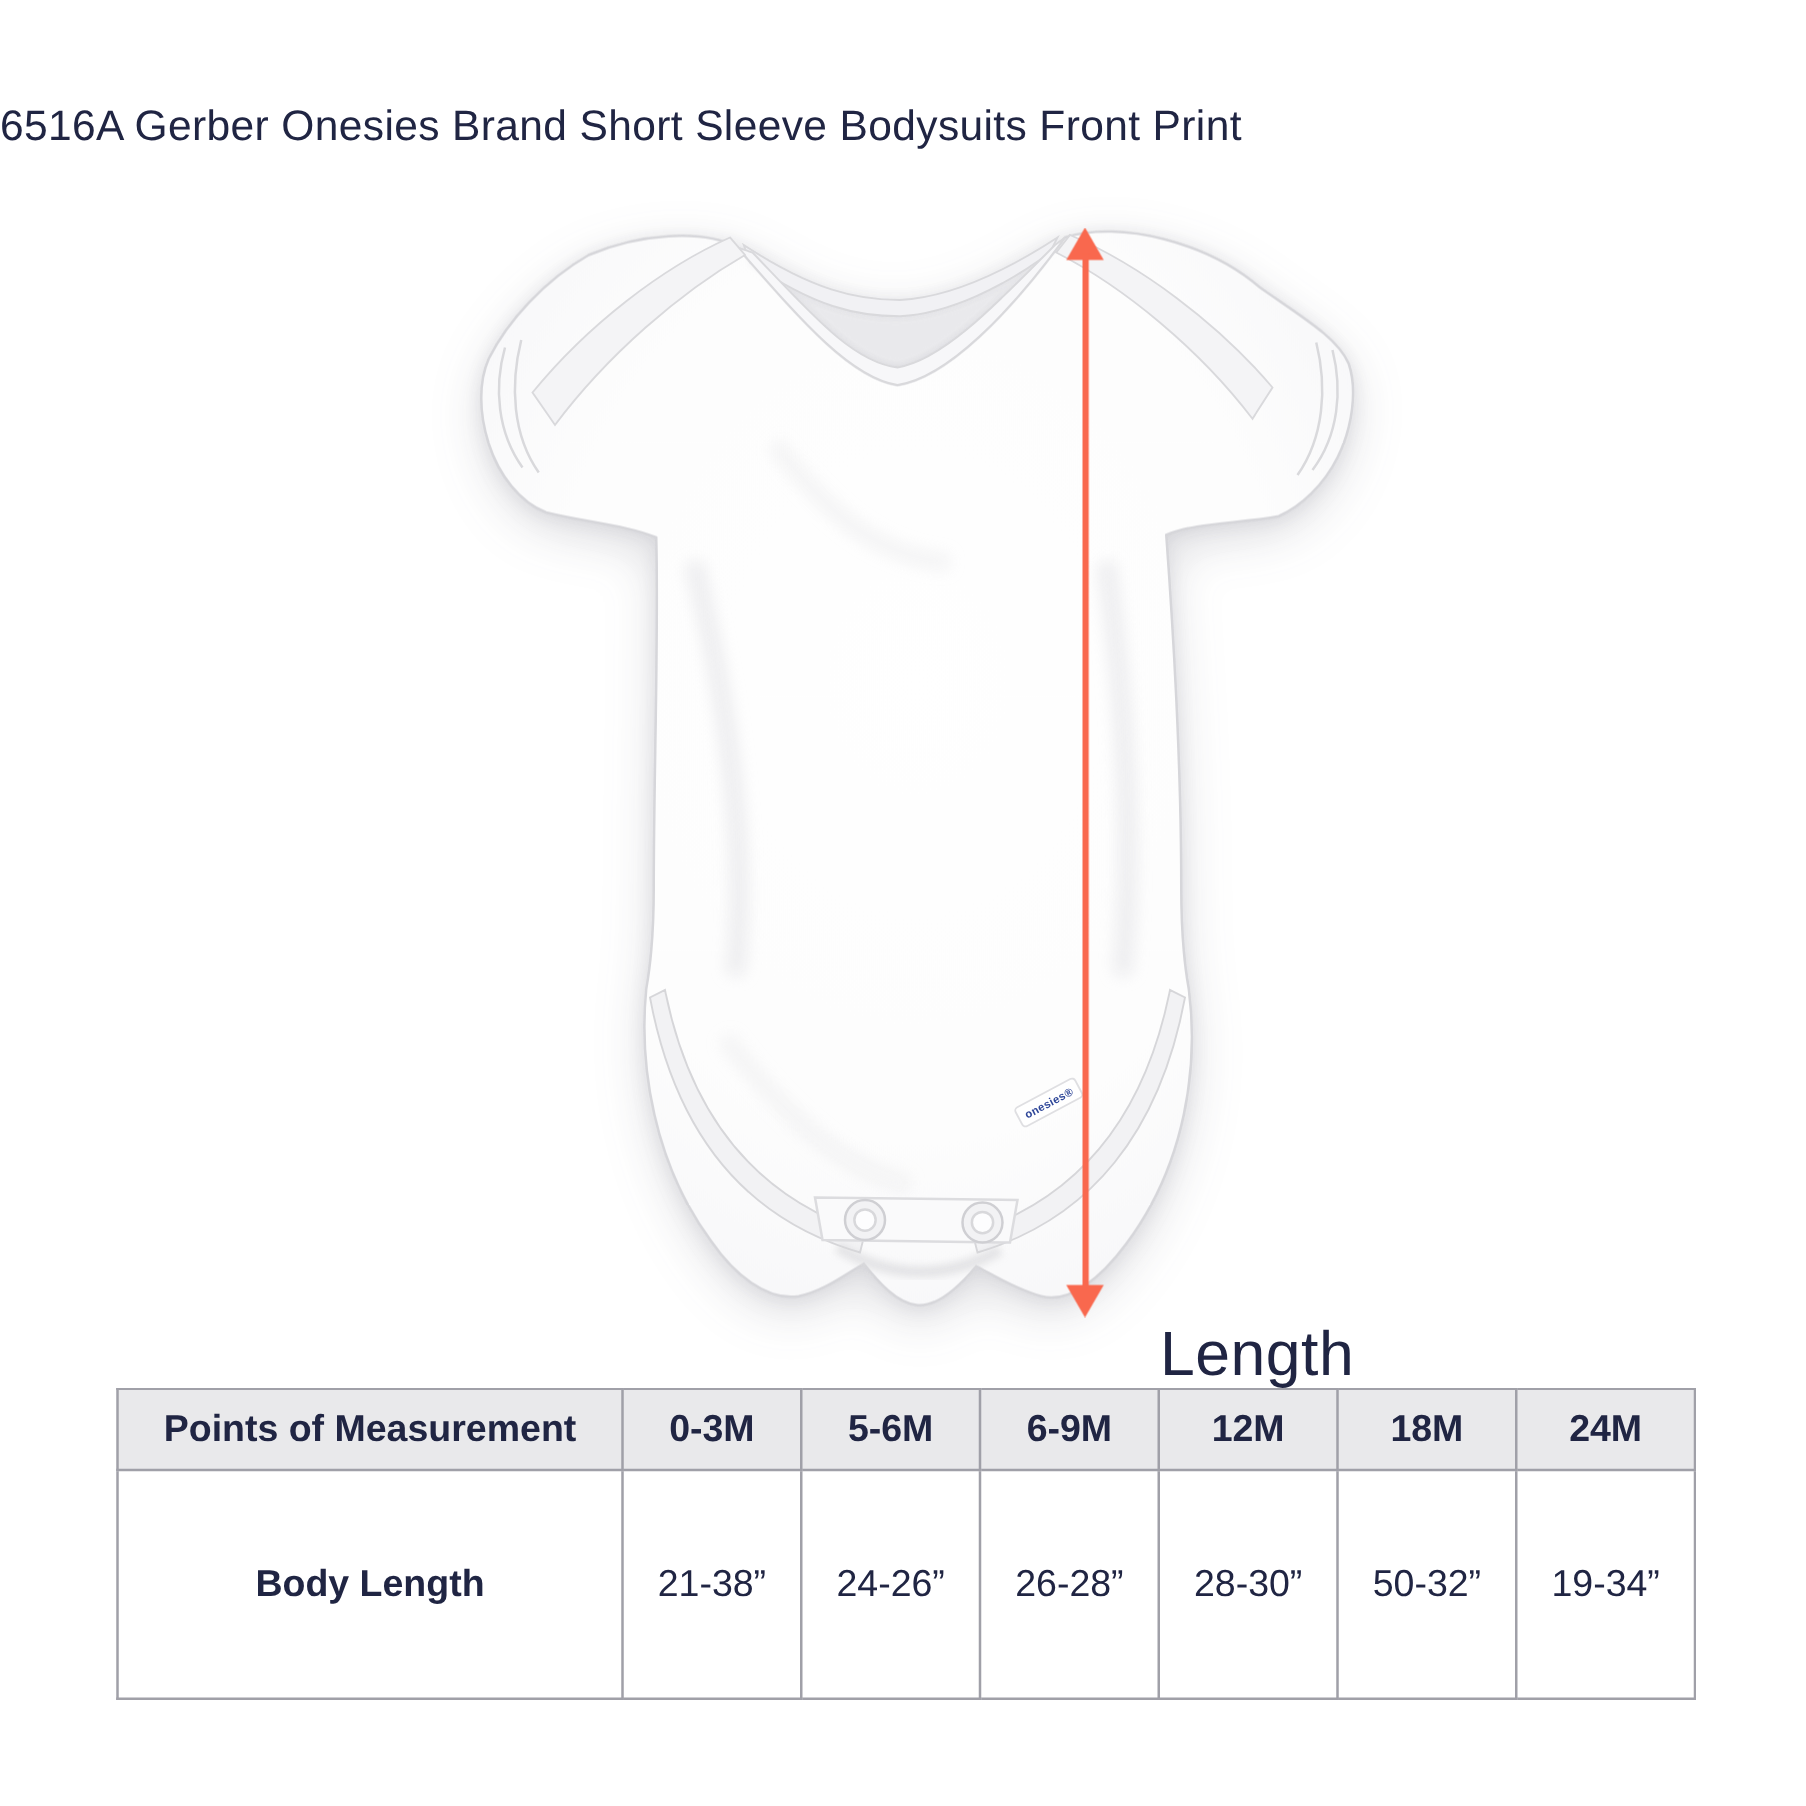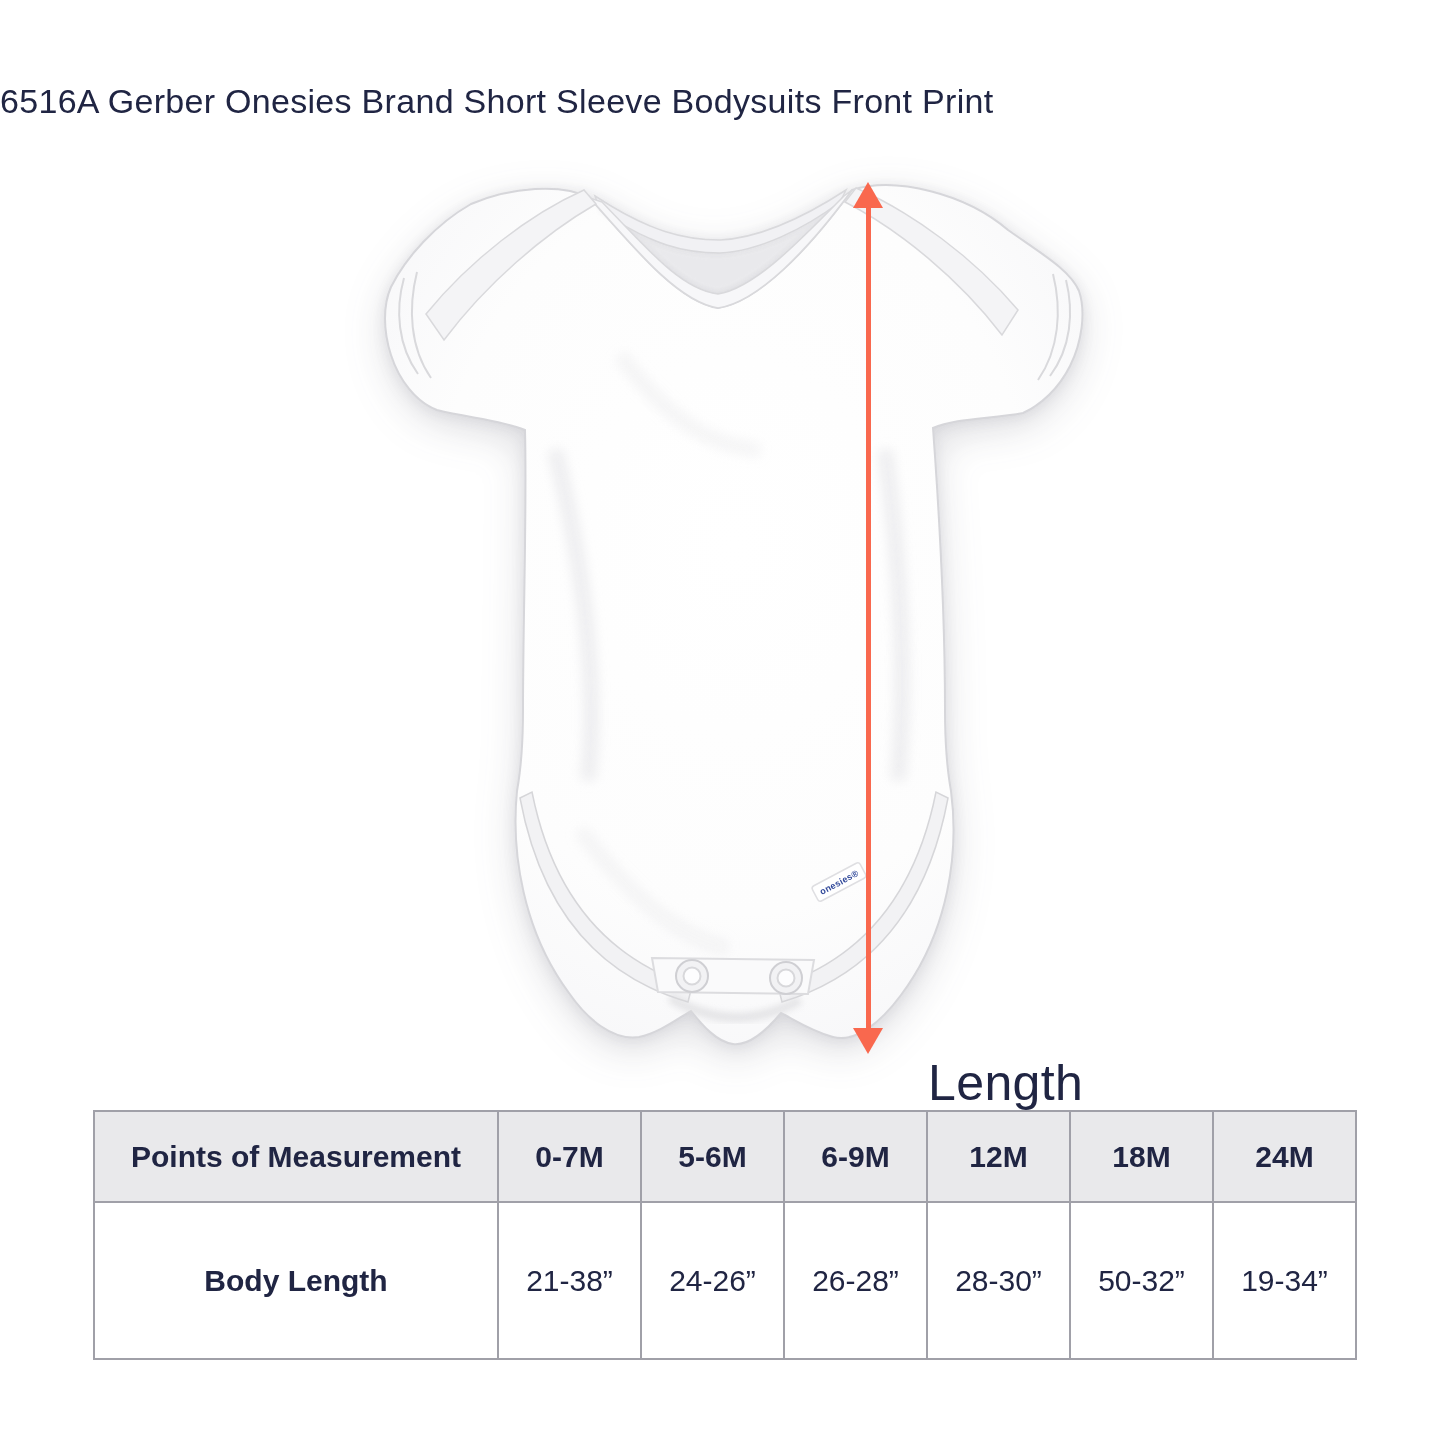--- a/index.html
+++ b/index.html
@@ -43,21 +43,21 @@
   .length-label{
     position:absolute;left:928px;top:1006px;
     font-size:50px;font-weight:400;color:var(--text);letter-spacing:.4px;margin-top:48px;
   }
   table.size-table{
     position:absolute;left:93px;top:1110px;width:1262px;height:250px;
     border-collapse:collapse;table-layout:fixed;background:var(--table-row-bg);
   }
   table.size-table th, table.size-table td{
     border:2px solid var(--table-border);
-    text-align:center;vertical-align:middle;height:91px;
+    text-align:center;vertical-align:middle;height:65px;
     font-size:30px;color:var(--text);
   }
   table.size-table thead th{background:var(--table-header-bg);font-weight:700;}
   table.size-table td.rowlabel{font-weight:700;}
   table.size-table td{font-weight:400;}
 </style>
 </head>
 <body>
 
 <div class="page">
@@ -171,21 +171,21 @@
       <col style="width:143px">
         <col style="width:143px">
         <col style="width:143px">
       <col style="width:143px">
         <col style="width:143px">
         <col style="width:143px">
     </colgroup>
     <thead>
       <tr>
         <th>Points of Measurement</th>
-        <th>0-7M</th>
+        <th>0-3M</th>
         <th>5-6M</th>
         <th>6-9M</th>
         <th>12M</th>
         <th>18M</th>
         <th>24M</th>
       </tr>
     </thead>
     <tbody>
       <tr>
         <td class="rowlabel">Body Length</td>

